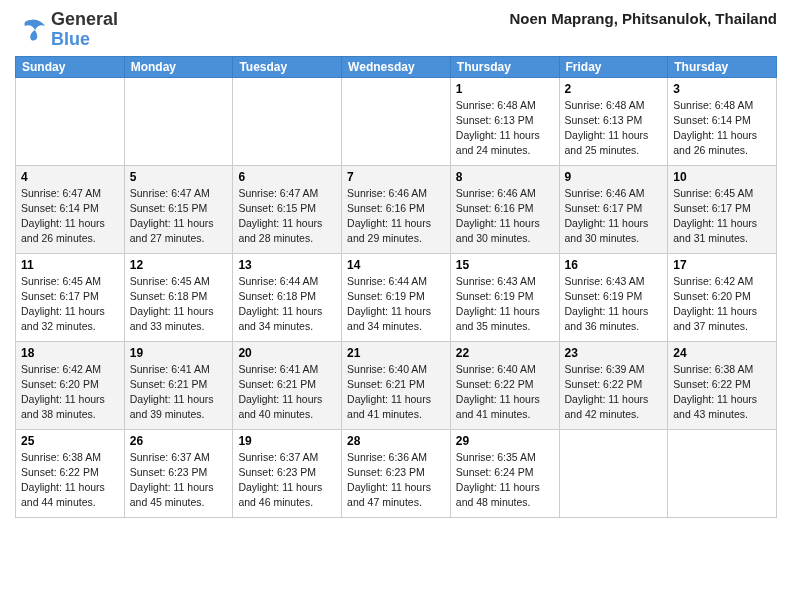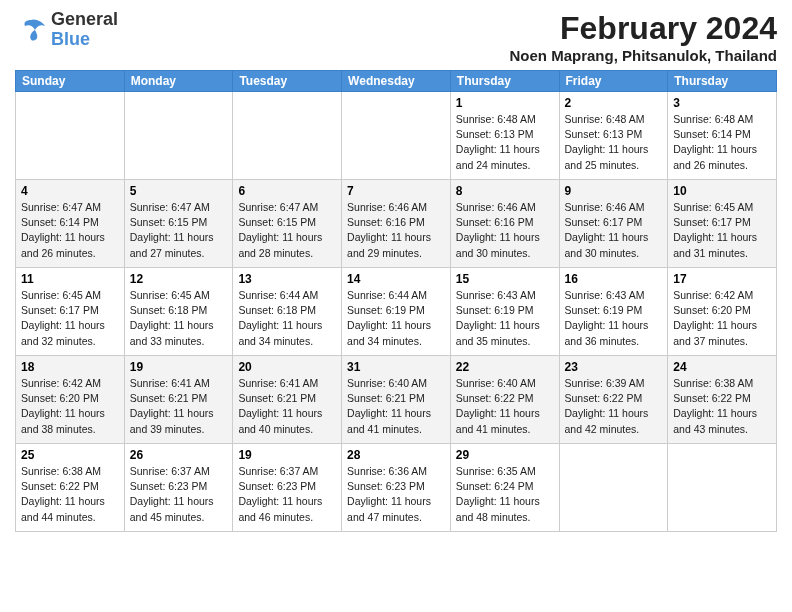--- a/index.html
+++ b/index.html
@@ -96,21 +96,20 @@
     <svg class="logo-bird" viewBox="0 0 32 28" xmlns="http://www.w3.org/2000/svg">
       <path d="M16 4 C20 2, 28 6, 30 10 C26 8, 22 10, 20 14 C18 10, 14 8, 10 10 C8 6, 12 4, 16 4Z" fill="#4a90d9"></path>
       <path d="M20 14 C22 18, 24 22, 20 24 C16 26, 14 22, 16 18 C17 16, 18 15, 20 14Z" fill="#4a90d9"></path>
     </svg>
     <div class="logo-text">
       <div>General</div>
       <div><span>Blue</span></div>
     </div>
   </div>
   <div class="title-block">
-    <div class="month-title">February 2024</div>
     <div class="location-title">Noen Maprang, Phitsanulok, Thailand</div>
   </div>
 </div>
 
 <table class="calendar-table">
   <thead>
     <tr>
     <th>Sunday</th>
         <th>Monday</th>
         <th>Tuesday</th>
@@ -206,21 +205,21 @@
         </td>
         <td>
           <span class="day-num">19</span>
           <div class="day-info">Sunrise: 6:41 AM<br>Sunset: 6:21 PM<br>Daylight: 11 hours and 39 minutes.</div>
         </td>
         <td>
           <span class="day-num">20</span>
           <div class="day-info">Sunrise: 6:41 AM<br>Sunset: 6:21 PM<br>Daylight: 11 hours and 40 minutes.</div>
         </td>
         <td>
-          <span class="day-num">31</span>
+          <span class="day-num">21</span>
           <div class="day-info">Sunrise: 6:40 AM<br>Sunset: 6:21 PM<br>Daylight: 11 hours and 41 minutes.</div>
         </td>
         <td>
           <span class="day-num">22</span>
           <div class="day-info">Sunrise: 6:40 AM<br>Sunset: 6:22 PM<br>Daylight: 11 hours and 41 minutes.</div>
         </td>
         <td>
           <span class="day-num">23</span>
           <div class="day-info">Sunrise: 6:39 AM<br>Sunset: 6:22 PM<br>Daylight: 11 hours and 42 minutes.</div>
         </td>

